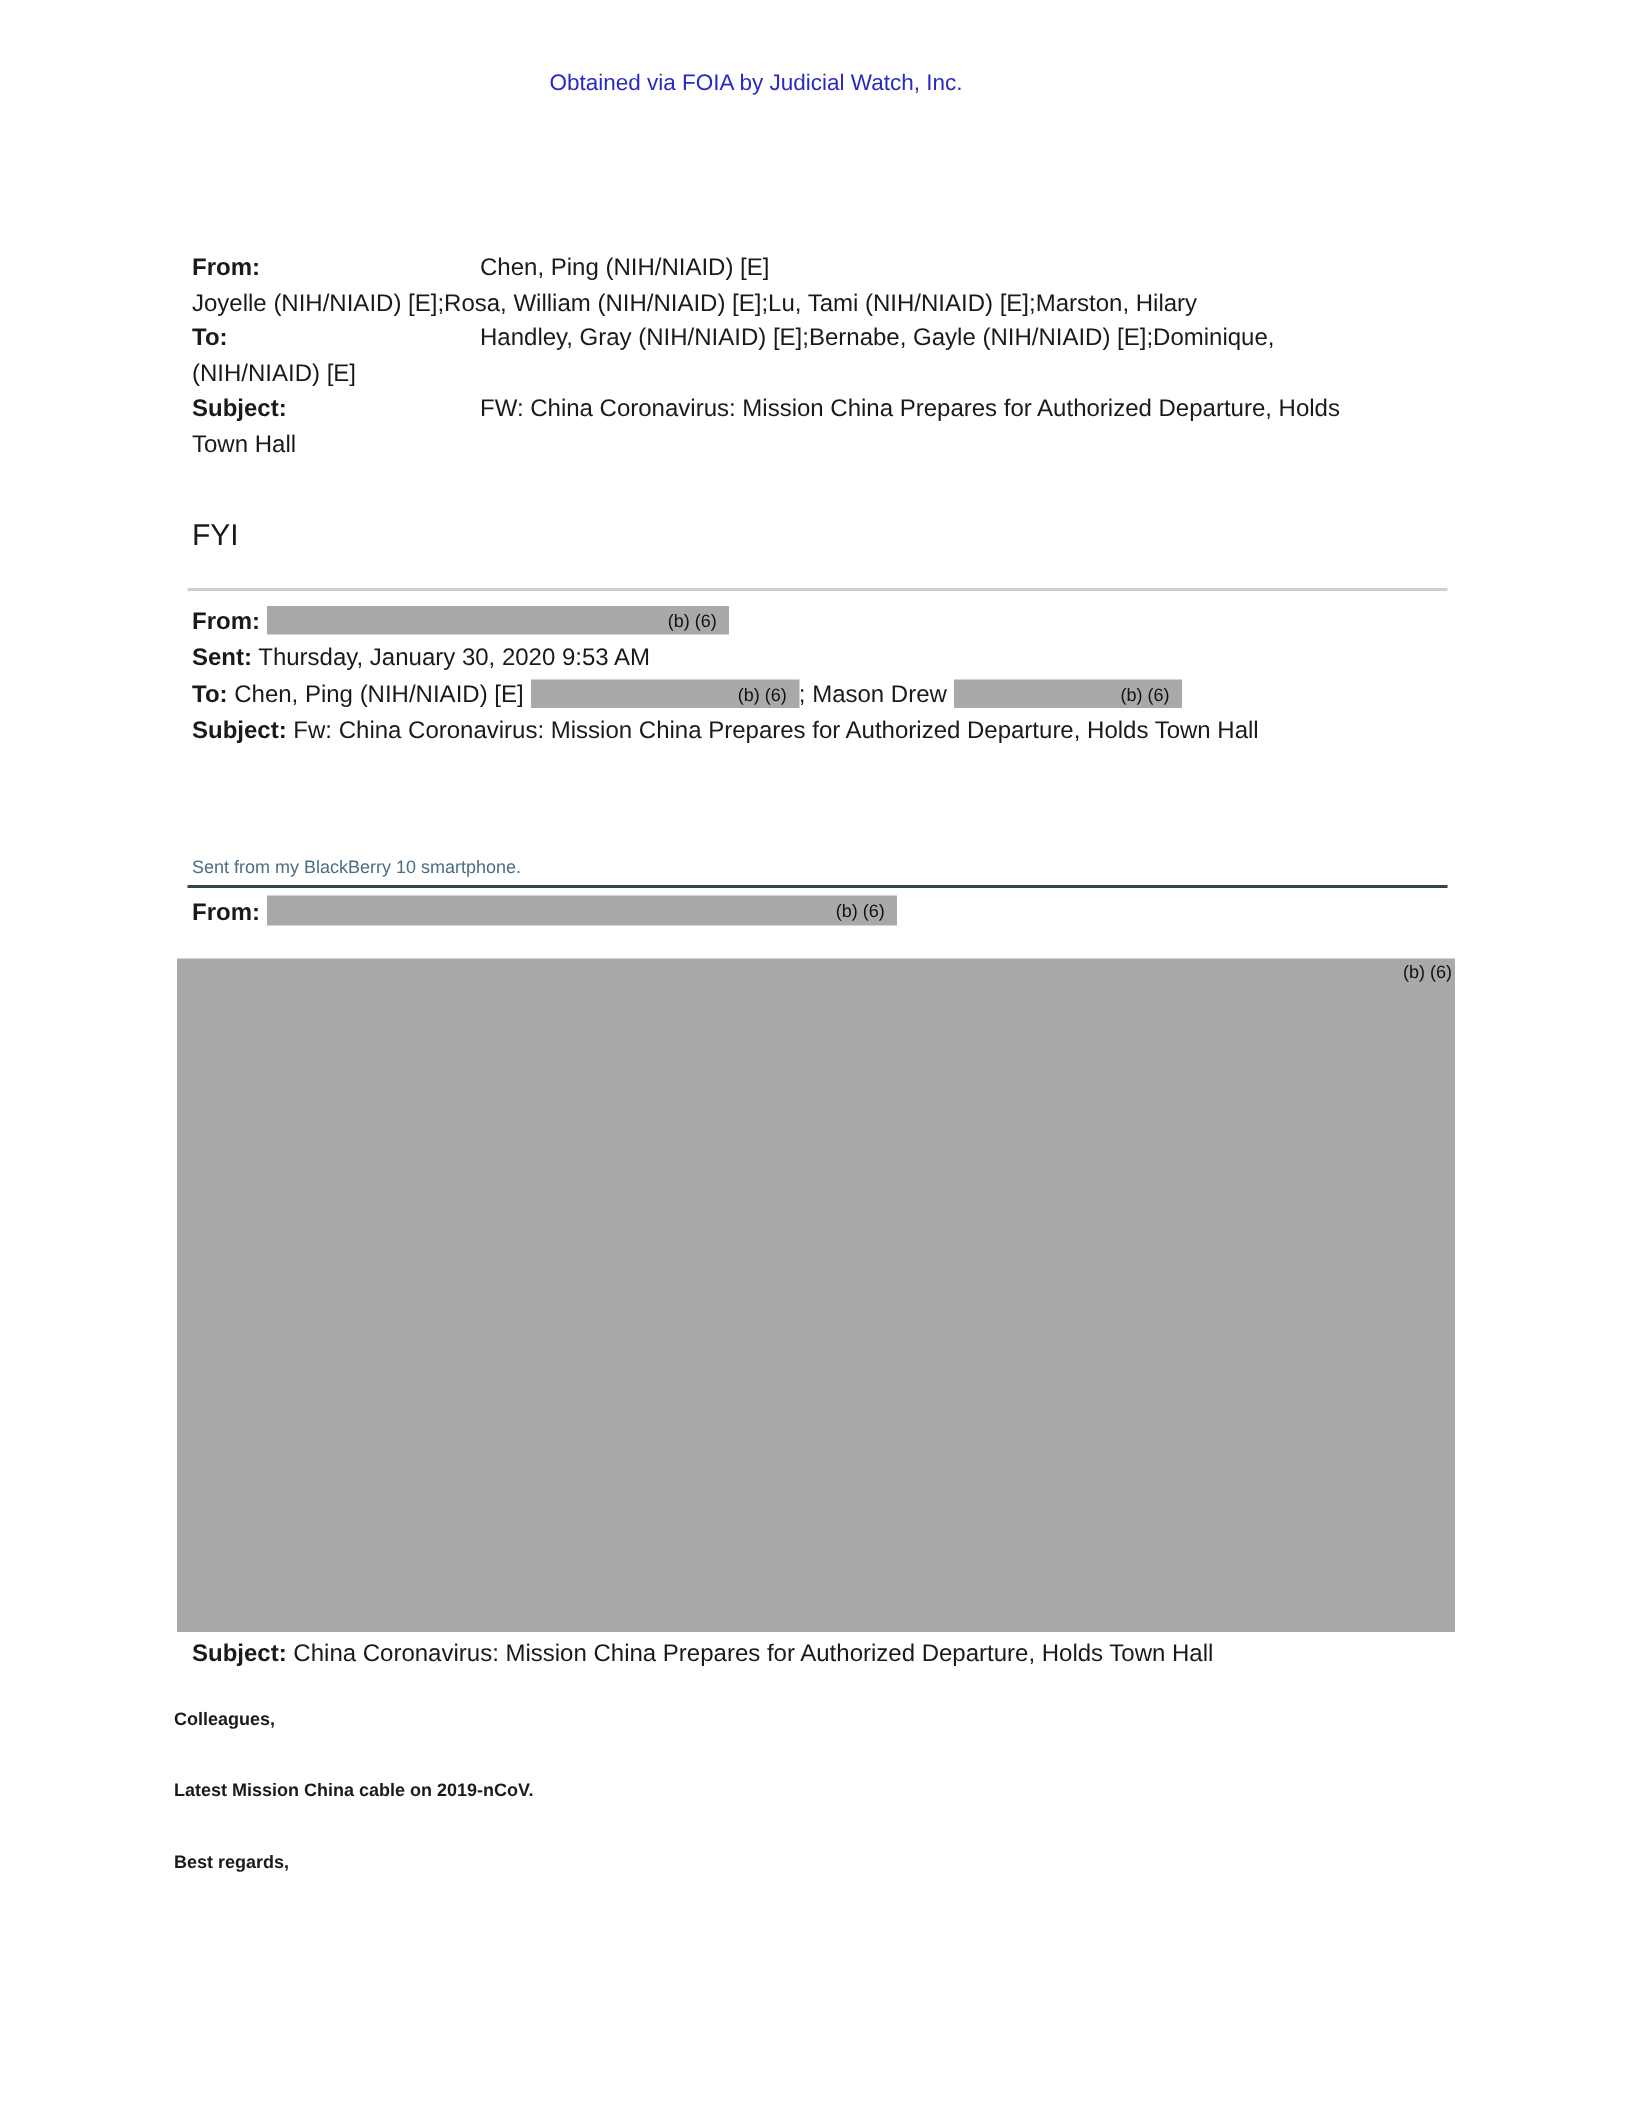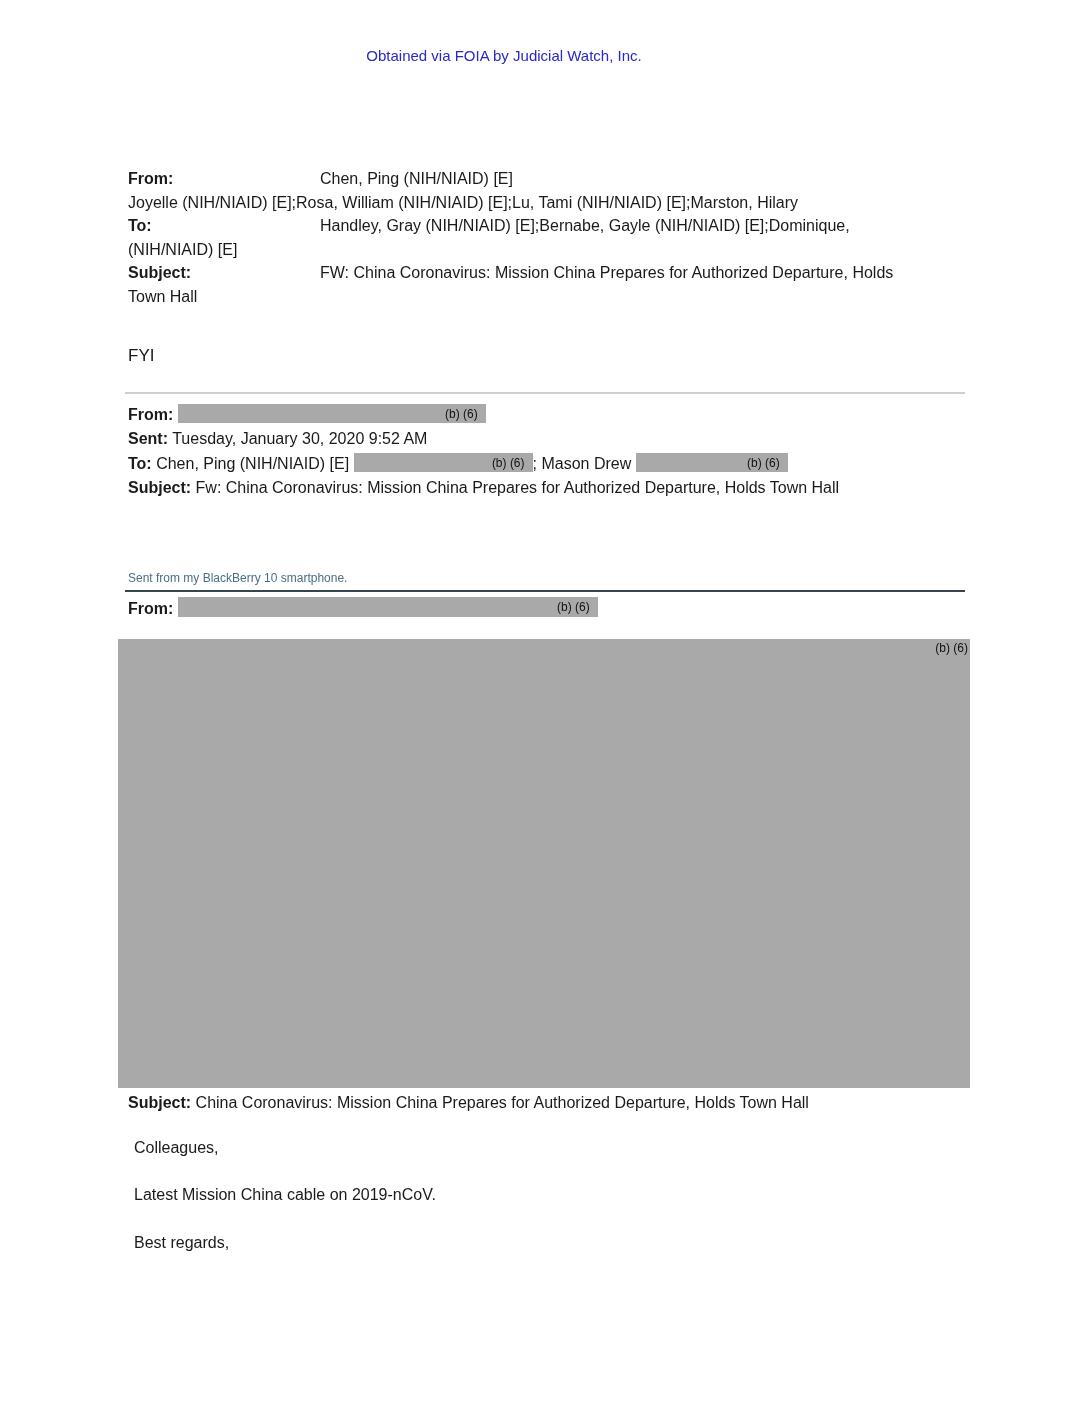--- a/index.html
+++ b/index.html
@@ -26,21 +26,21 @@
     position: absolute;
     left: 128px; top: 131px; width: 842px;
     font-size: 16px; line-height: 23.5px; margin-top: 36px;
   }
   .hdr1 .lbl {
     display: inline-block;
     width: 192px;
     font-weight: bold;
   }
   
-  .fyi { position: absolute; left: 128px; top: 346px; font-size: 17px; }
+  .fyi { position: absolute; left: 128px; top: 346px; font-size: 20px; }
   .divider-light {
     position: absolute;
     left: 125px; top: 392px; width: 840px; height: 2px;
     background: #cfcfcf;
   }
   .hdr2 {
     position: absolute;
     left: 128px; top: 403px; width: 842px;
     font-size: 16px; line-height: 24.4px;
   }
@@ -86,21 +86,21 @@
     position: absolute;
     top: 2px; right: 2px;
     font-size: 12px;
     color: #111111;
   }
   .subject-line {
     position: absolute;
     left: 128px; top: 1094px; width: 900px;
     font-size: 16px;
   }
-  .body-line { position: absolute; left: 134px; font-size: 16px; }
+  .body-line { position: absolute; left: 116px; font-size: 12px; font-weight: bold; }
   .body-line.l1 { top: 1139px; }
   .body-line.l2 { top: 1186px; }
   .body-line.l3 { top: 1234px; }
 </style>
 </head>
 <body>
 
 <div class="page">
 
   <div class="watermark">Obtained via FOIA by Judicial Watch, Inc.</div>
@@ -130,21 +130,21 @@
 
   <div class="divider-light"></div>
 
   <div class="hdr2">
     <div>
       <b>From:</b>
       <span class="redact w-from2">(b) (6)</span>
     </div>
     <div>
       <b>Sent:</b>
-      <span>Tuesday, January 30, 2020 9:52 AM</span>
+      <span>Thursday, January 30, 2020 9:53 AM</span>
     </div>
     <div>
       <b>To:</b>
       <span>Chen, Ping (NIH/NIAID) [E]</span>
       <span class="redact w-to2a">(b) (6)</span><span>; Mason Drew</span>
       <span class="redact w-to2b">(b) (6)</span>
     </div>
     <div>
       <b>Subject:</b>
       <span>Fw: China Coronavirus: Mission China Prepares for Authorized Departure, Holds Town Hall</span>

